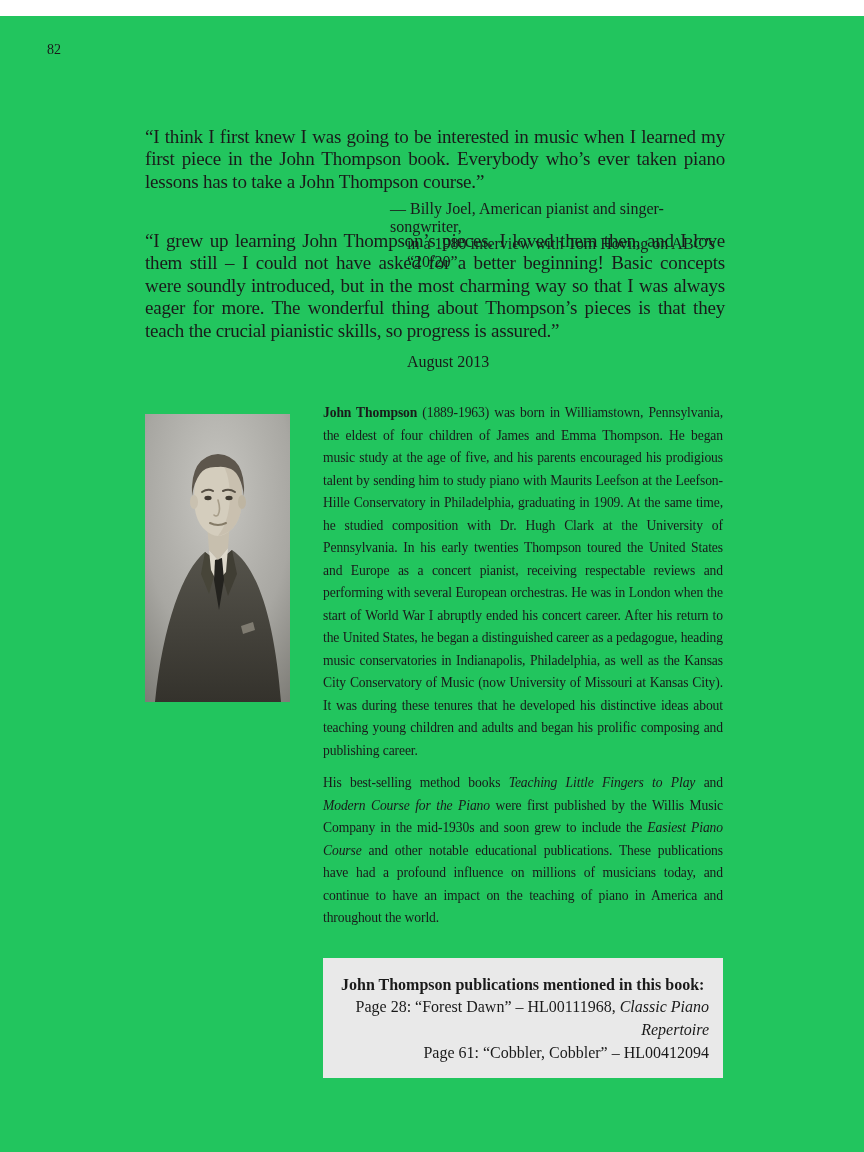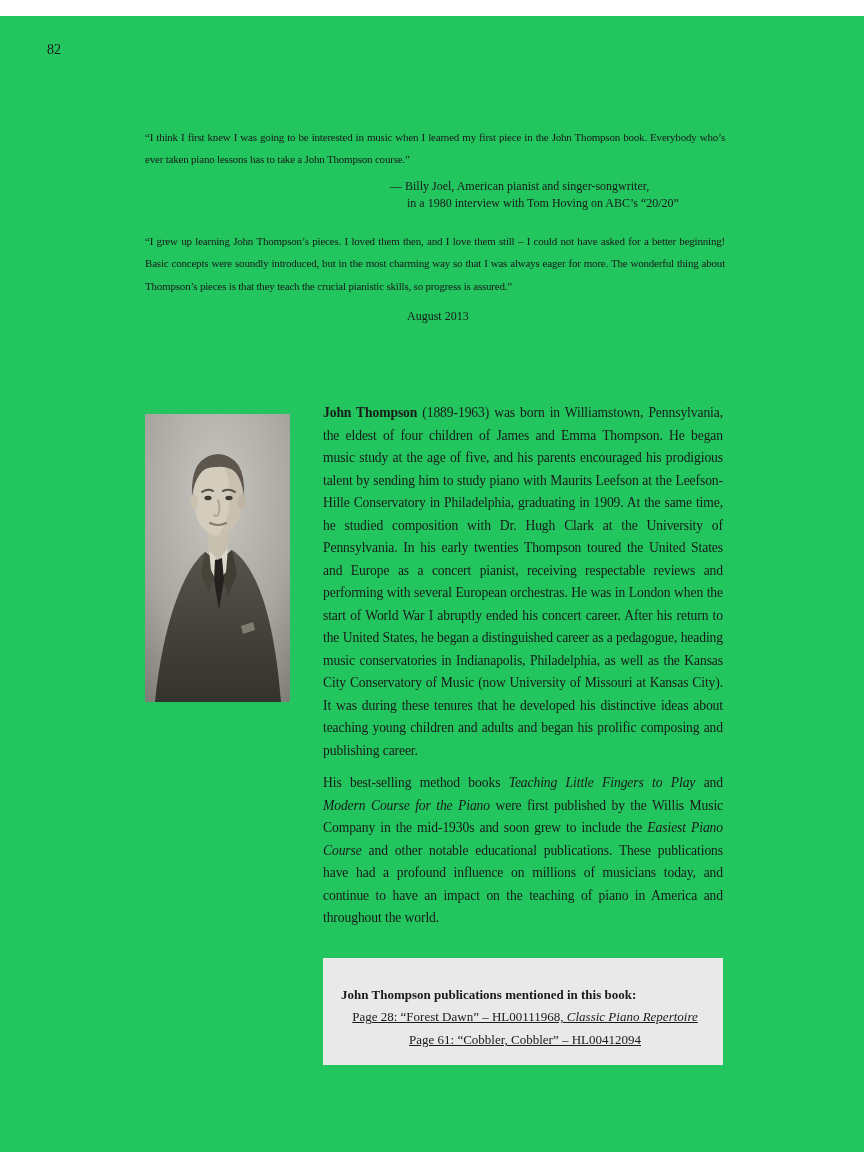--- a/index.html
+++ b/index.html
@@ -17,29 +17,29 @@
     position: absolute;
     left: 47px;
     top: 26px;
     font-size: 14px;
   }
   .quote { position: absolute; left: 145px; width: 580px; }
   .quote--1 { top: 110px; }
   .quote--2 { top: 214px; }
   .quote-text {
     margin: 0;
-    font-size: 11px;
+    font-size: 19px;
     line-height: 22.4px;
     text-align: justify;
     letter-spacing: -0.2px;
   }
   .attribution {
     margin-left: 245px;
     margin-top: 7px;
-    font-size: 12px;
+    font-size: 16px;
     line-height: 17.5px;
   }
   .quote--2 .attribution { margin-top: 11px; }
   .attribution-line2 { margin-left: 17px; }
 
   .portrait {
     position: absolute;
     left: 145px;
     top: 398px;
     width: 145px;
@@ -60,26 +60,26 @@
     text-align: justify;
     letter-spacing: -0.1px;
   }
   .bio-paragraph + .bio-paragraph { margin-top: 10px; }
   .bold { font-weight: bold; }
   .it { font-style: italic; }
 
   .pub-box {
     margin-top: 28px;
     background: #e9e9e9;
-    padding: 26px 14px 13px 18px;
-    font-size: 13px;
+    padding: 16px 14px 13px 18px;
+    font-size: 16px;
     line-height: 22.8px;
   }
   .pub-title { font-weight: bold; }
-  .pub-line { text-align: center; text-decoration: underline; }
+  .pub-line { text-align: right; }
 
   .page-bottom-edge {
     position: absolute;
     left: 30px;
     top: 1147px;
     width: 805px;
     height: 3px;
     background: #1f1f1f;
   }
 </style>

